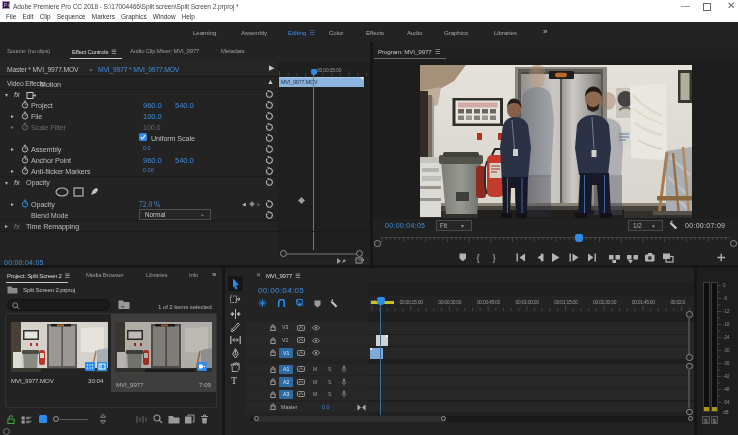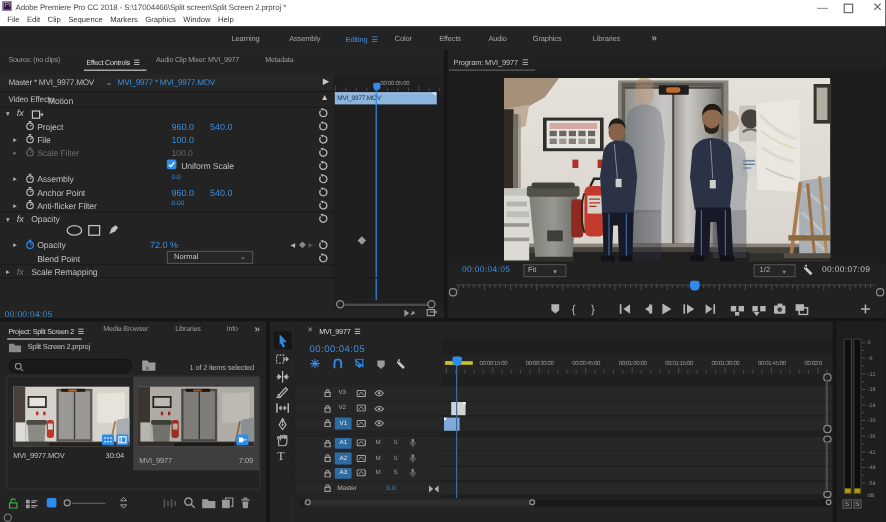--- a/index.html
+++ b/index.html
@@ -102,49 +102,49 @@
 
 <div class="t" style="left:11px;top:145px;font-size:6px;color:#b0b0b0;">▸</div>
 <div class="t" style="left:31px;top:145px;font-size:7.2px;letter-spacing:-0.1px;color:#bdbdbd;">Assembly</div>
 <div class="t" style="left:143px;top:145px;font-size:5.5px;color:#3f8edc;">0.0</div>
 
 <div class="t" style="left:31px;top:156px;font-size:7.2px;letter-spacing:-0.1px;color:#bdbdbd;">Anchor Point</div>
 <div class="t" style="left:143px;top:156px;font-size:7.5px;color:#3f8edc;">960.0</div>
 <div class="t" style="left:175px;top:156px;font-size:7.5px;color:#3f8edc;">540.0</div>
 
 <div class="t" style="left:11px;top:167px;font-size:6px;color:#b0b0b0;">▸</div>
-<div class="t" style="left:31px;top:167px;font-size:7.2px;letter-spacing:-0.1px;color:#bdbdbd;">Anti-flicker Filter</div>
+<div class="t" style="left:31px;top:167px;font-size:7.2px;letter-spacing:-0.1px;color:#bdbdbd;">Anti-flicker Markers</div>
 <div class="t" style="left:143px;top:167px;font-size:5.5px;color:#3f8edc;">0.00</div>
 
 <div class="t" style="left:5px;top:179px;font-size:6px;color:#b0b0b0;">▾</div>
 <div class="t" style="left:14px;top:178px;font-size:7.5px;font-style:italic;color:#c8c8c8;">fx</div>
 <div class="t" style="left:26px;top:178px;font-size:7.2px;letter-spacing:-0.1px;color:#bdbdbd;">Opacity</div>
 
 <svg class="abs" style="left:55px;top:187px;" width="50" height="10" viewBox="0 0 50 10">
         <ellipse cx="7" cy="5" rx="6" ry="4" fill="none" stroke="#c0c0c0" stroke-width="1.1"></ellipse>
         <rect x="19" y="1" width="9" height="8" fill="none" stroke="#c0c0c0" stroke-width="1.1"></rect>
         <path d="M36 8l2-5 3-2 2 2-2 3-5 2z" fill="#c0c0c0"></path>
         <path d="M41 1l2 2" stroke="#c0c0c0" stroke-width="1"></path>
       </svg>
 
 <div class="t" style="left:11px;top:200px;font-size:6px;color:#b0b0b0;">▸</div>
 <div class="t" style="left:31px;top:200px;font-size:7.2px;letter-spacing:-0.1px;color:#bdbdbd;">Opacity</div>
-<div class="t" style="left:125px;top:200px;font-size:7.5px;color:#3f8edc;">72.0 %</div>
+<div class="t" style="left:139px;top:200px;font-size:7.5px;color:#3f8edc;font-family:Liberation Serif, serif;">72.0 %</div>
 <div class="t" style="left:242px;top:201px;font-size:5px;color:#b8b8b8;">◀</div>
 <div class="abs" style="left:249.5px;top:202px;width:4px;height:4px;background:#8a8a8a;transform:rotate(45deg);"></div>
 <div class="t" style="left:257px;top:201px;font-size:5px;color:#555;">▶</div>
 
-<div class="t" style="left:31px;top:211px;font-size:7.2px;letter-spacing:-0.1px;color:#bdbdbd;">Blend Point</div>
+<div class="t" style="left:31px;top:211px;font-size:7.2px;letter-spacing:-0.1px;color:#bdbdbd;">Blend Mode</div>
 <div class="abs" style="left:139px;top:208.5px;width:72px;height:11px;border:1px solid #4f4f4f;background:#262626;box-sizing:border-box;"></div>
 <div class="t" style="left:145px;top:211px;font-size:6.3px;color:#c8c8c8;">Normal</div>
 <div class="t" style="left:200px;top:210px;font-size:6px;color:#b0b0b0;">⌄</div>
 
 <div class="t" style="left:5px;top:222px;font-size:6px;color:#b0b0b0;">▸</div>
 <div class="t" style="left:14px;top:222px;font-size:7.5px;font-style:italic;color:#777;">fx</div>
-<div class="t" style="left:26px;top:222px;font-size:7.2px;letter-spacing:-0.1px;color:#bdbdbd;">Scale Remapping</div>
+<div class="t" style="left:26px;top:222px;font-size:7.2px;letter-spacing:-0.1px;color:#bdbdbd;">Time Remapping</div>
 
 <svg class="abs" style="left:21px;top:100px;" width="9" height="10" viewBox="0 0 9 10">
         <circle cx="4" cy="5.3" r="2.7" fill="none" stroke="#b6b6b6" stroke-width="1"></circle>
         <path d="M2.8 1.2h2.4M4 1.5v1.3M4 5.3l1.3-1.3" stroke="#b6b6b6" stroke-width="0.9" fill="none"></path>
       </svg>
 <svg class="abs" style="left:21px;top:111px;" width="9" height="10" viewBox="0 0 9 10">
         <circle cx="4" cy="5.3" r="2.7" fill="none" stroke="#b6b6b6" stroke-width="1"></circle>
         <path d="M2.8 1.2h2.4M4 1.5v1.3M4 5.3l1.3-1.3" stroke="#b6b6b6" stroke-width="0.9" fill="none"></path>
       </svg>
 <svg class="abs" style="left:21px;top:122px;" width="9" height="10" viewBox="0 0 9 10">

